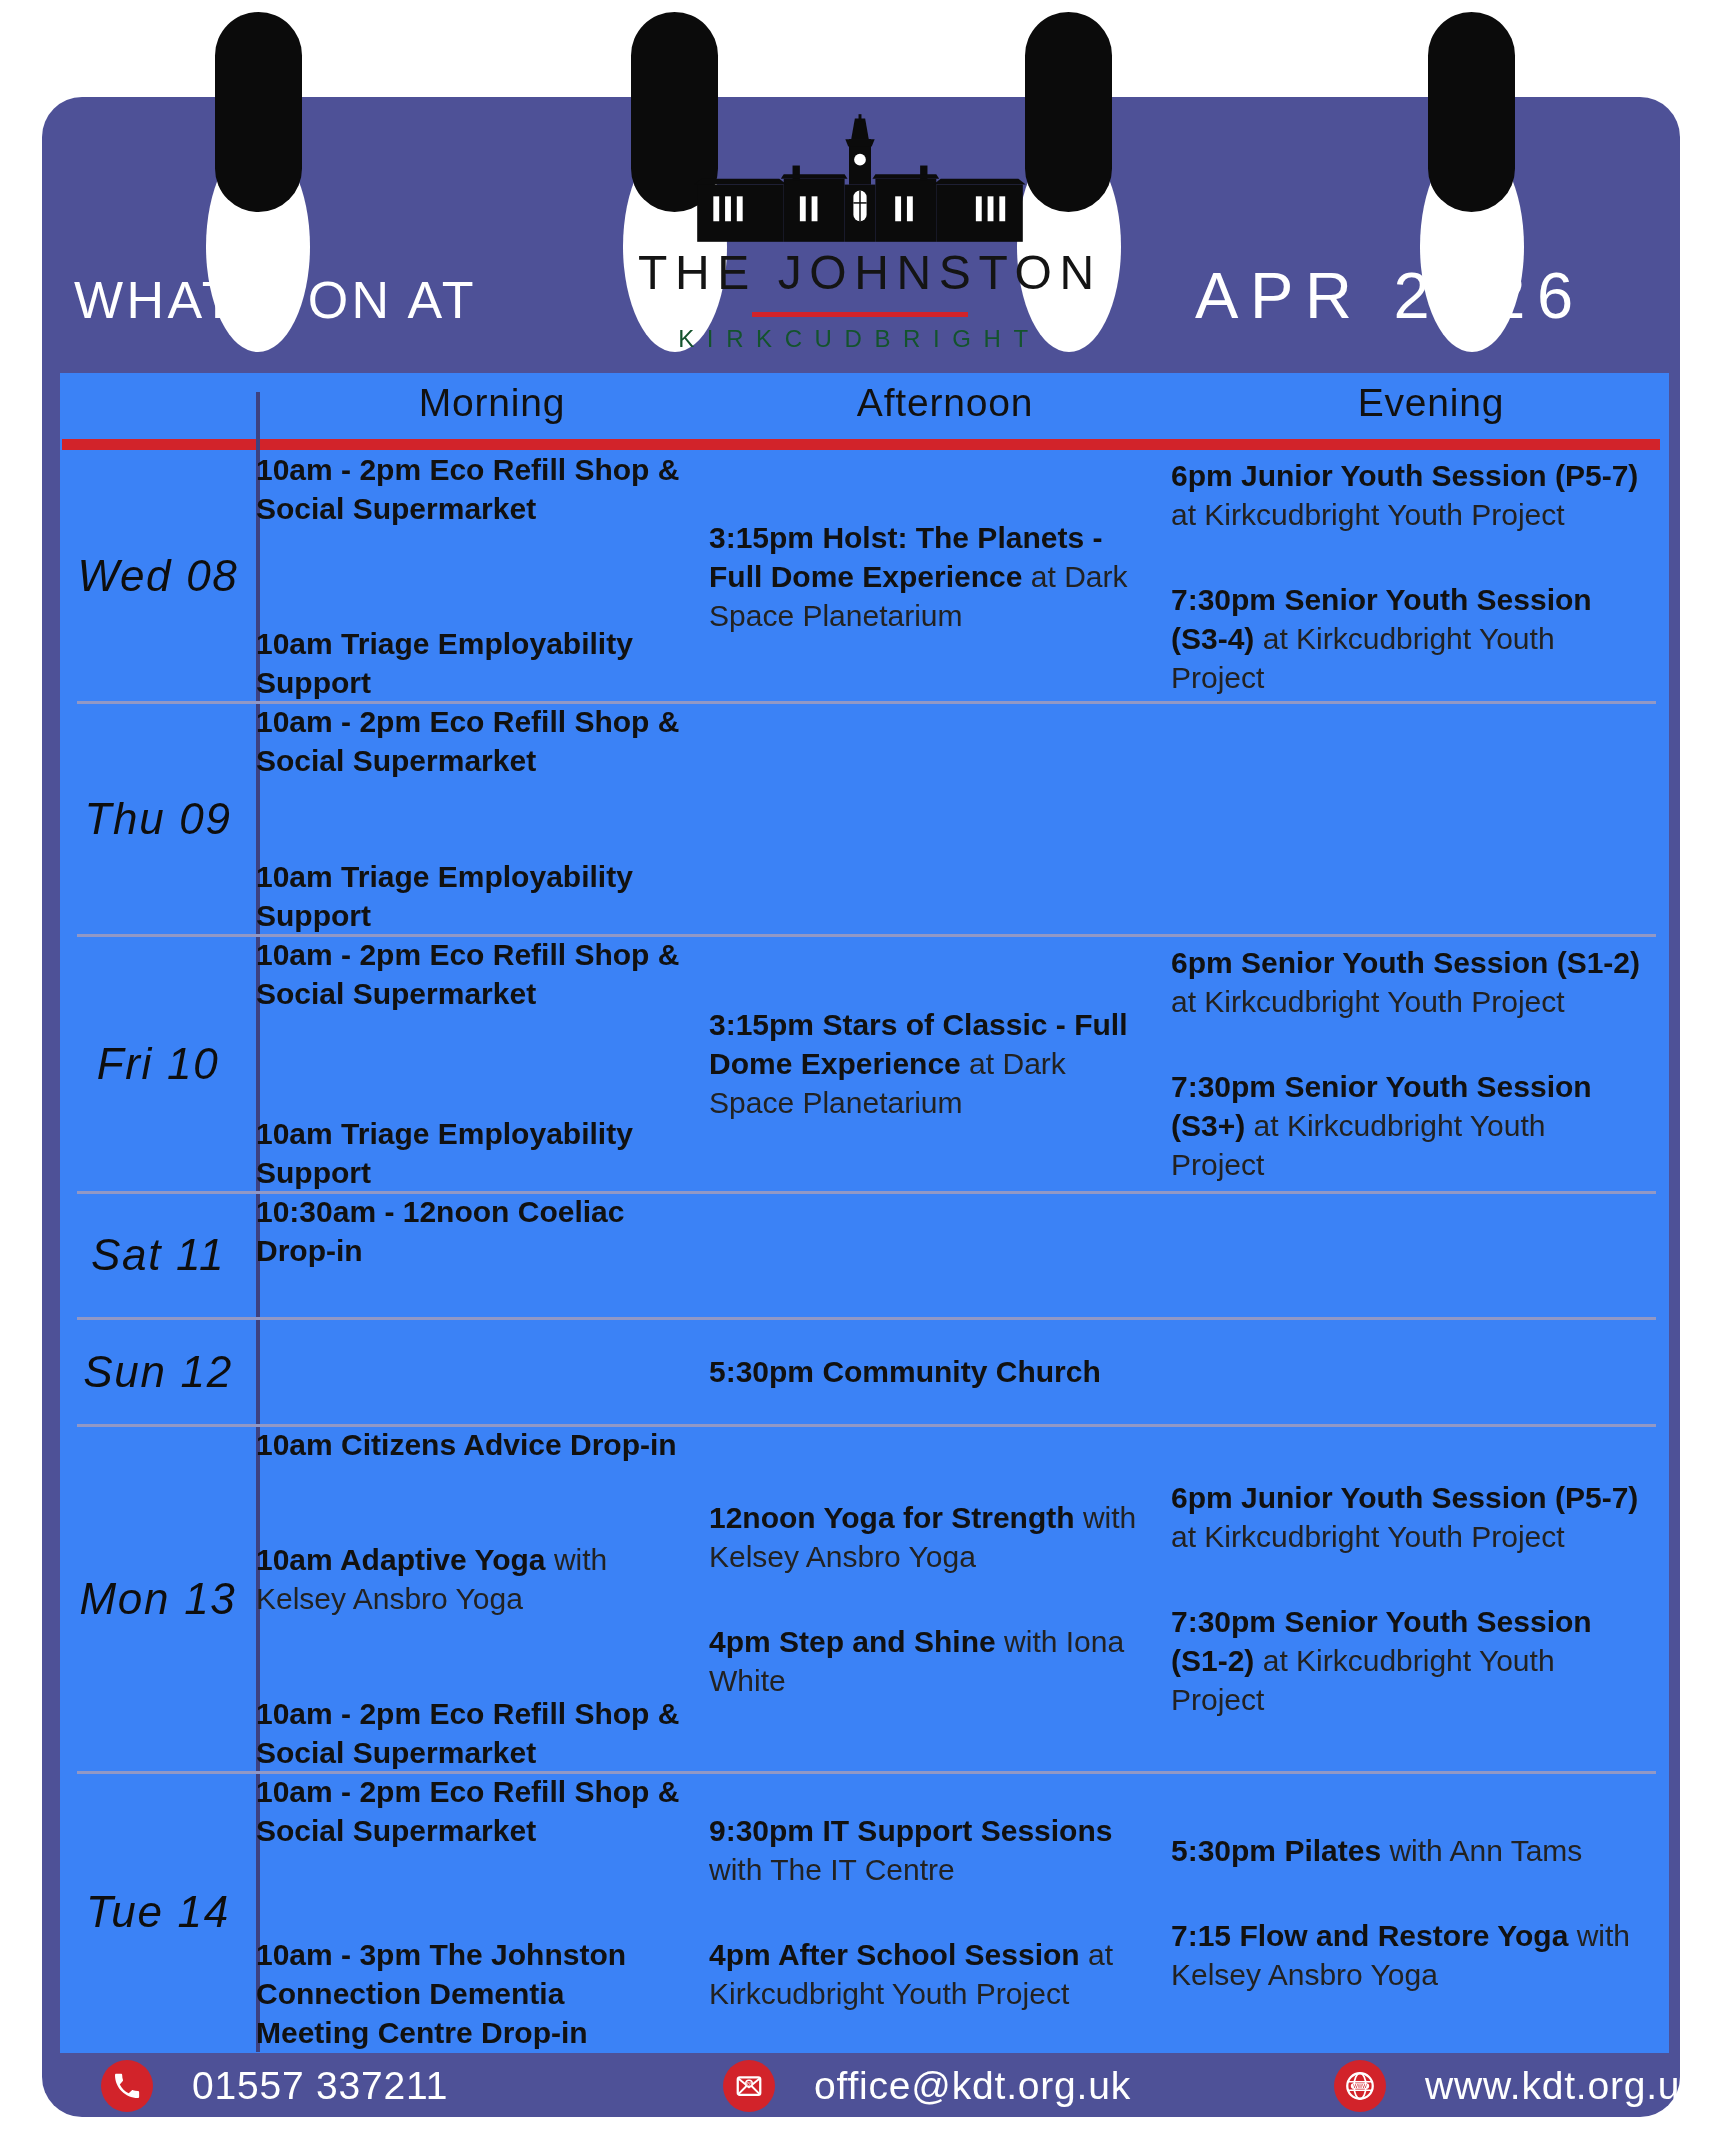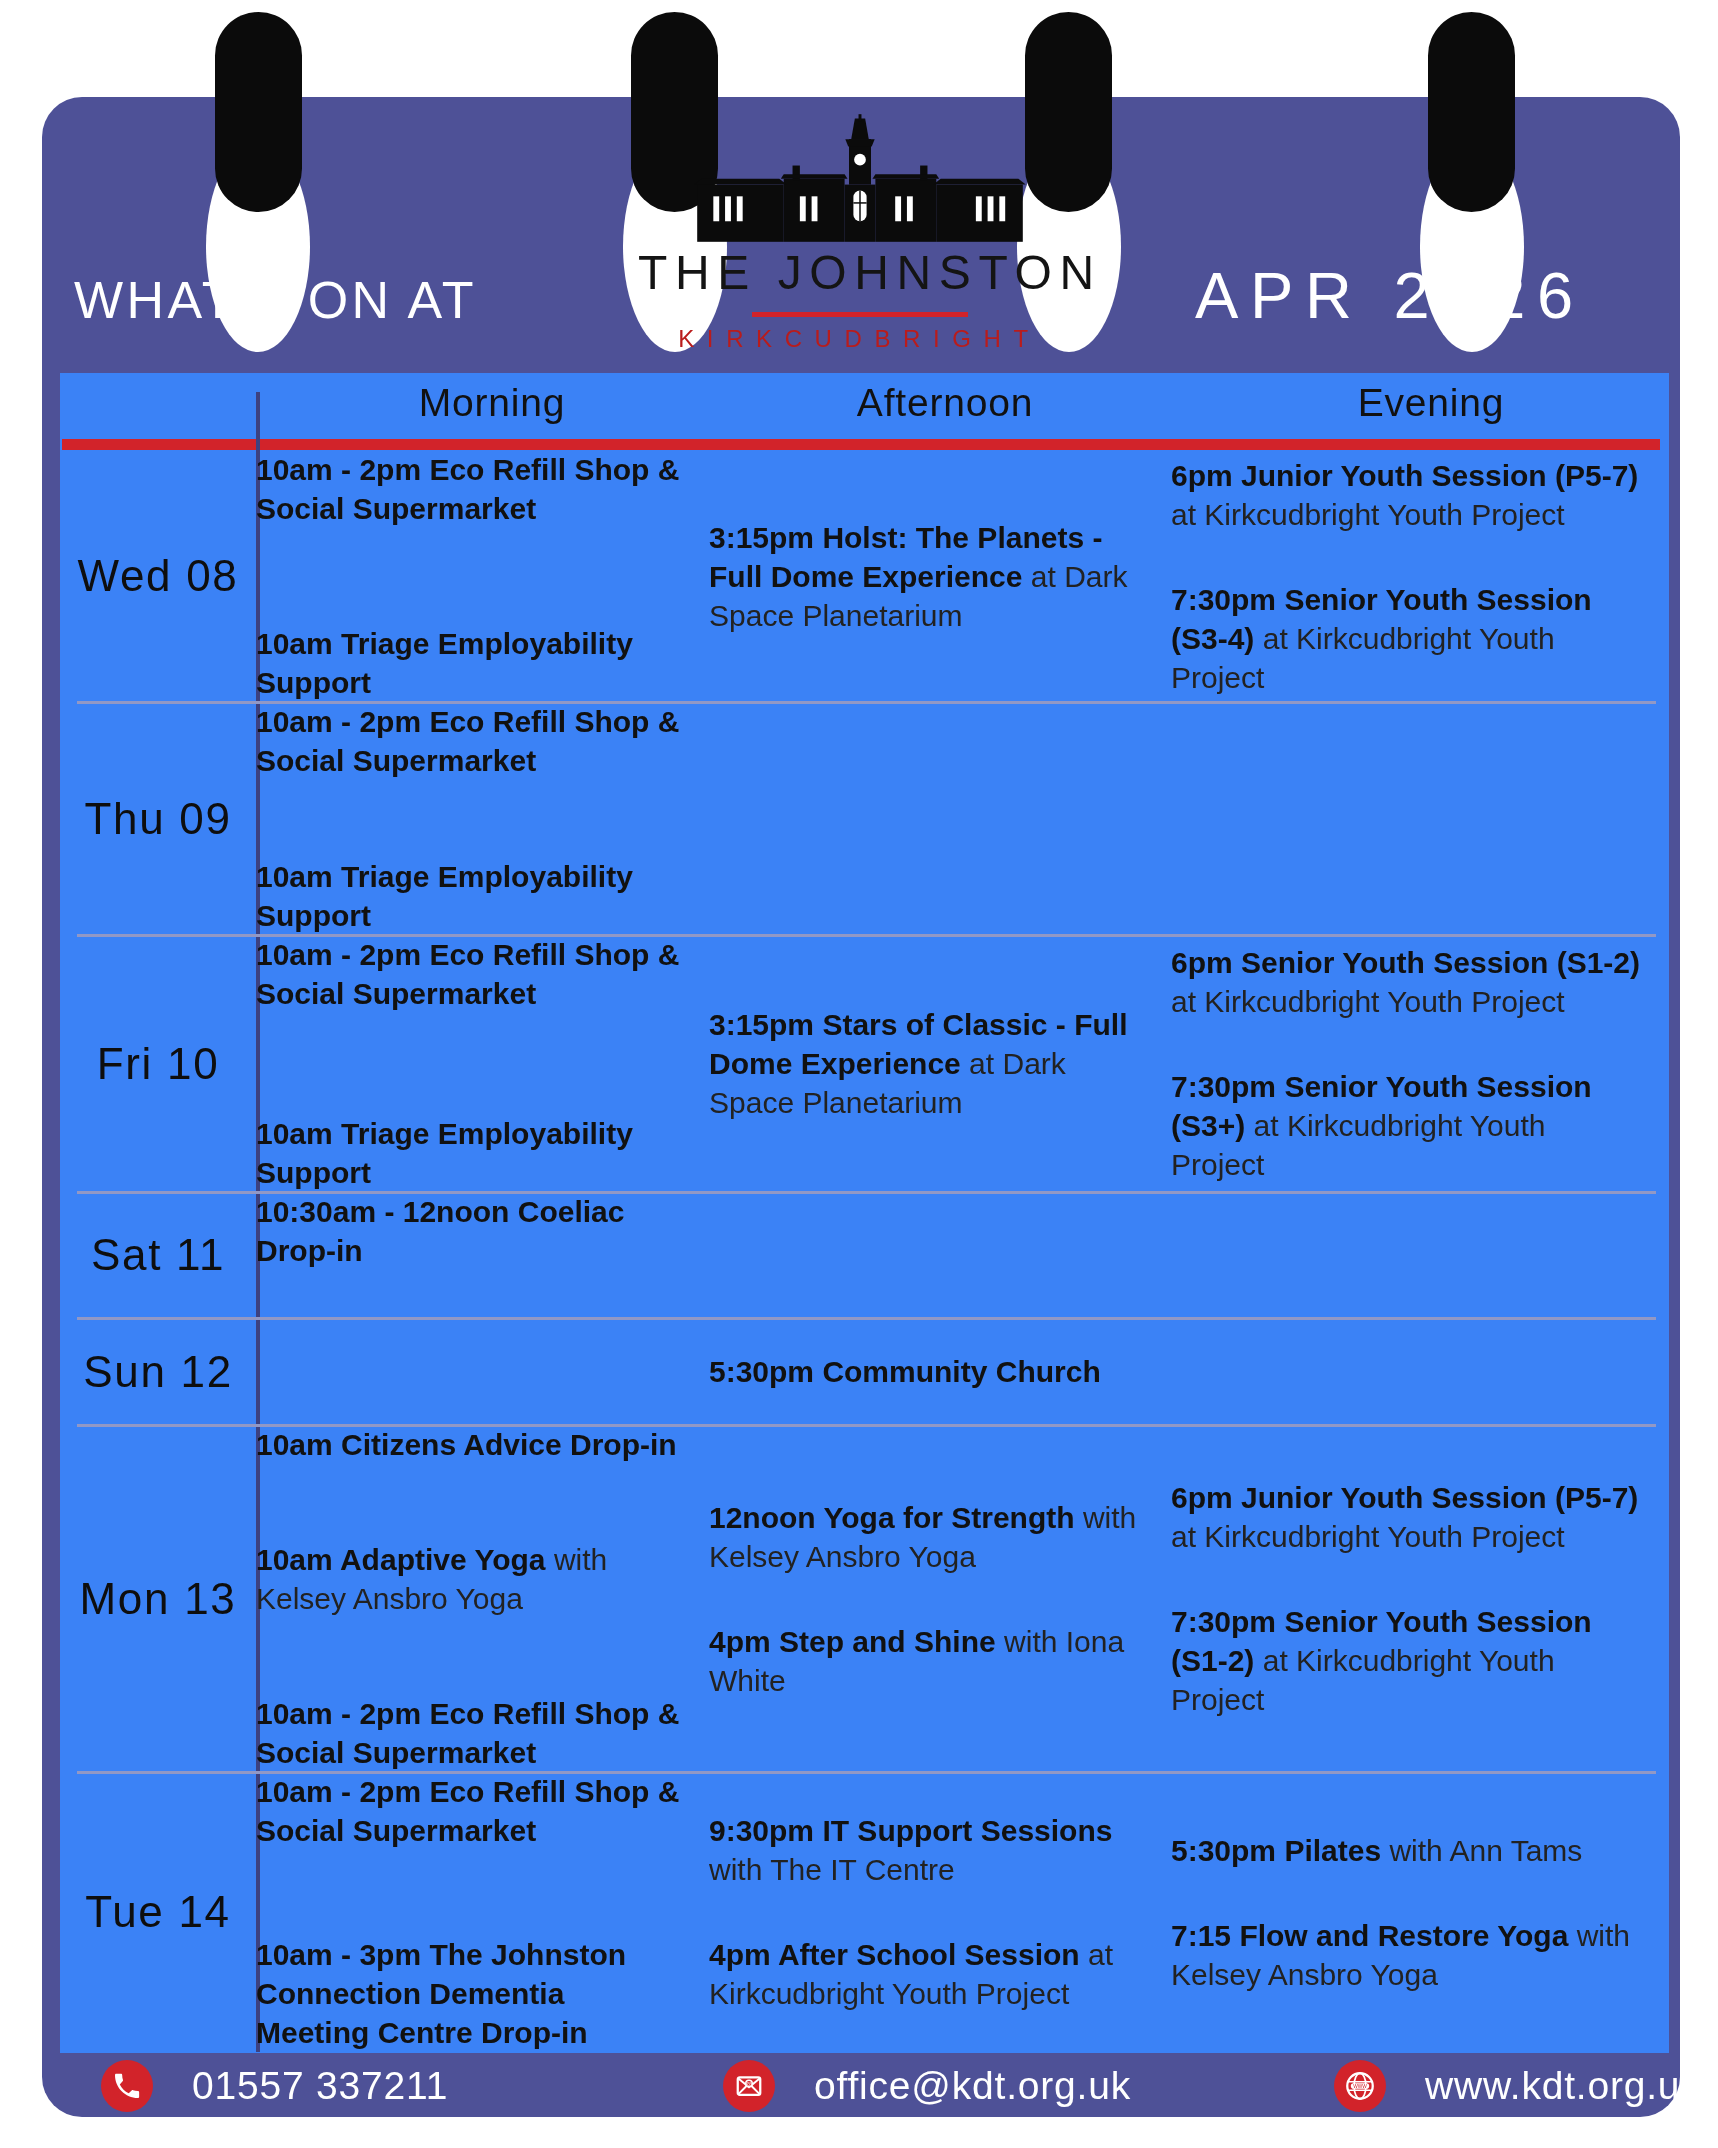--- a/index.html
+++ b/index.html
@@ -18,34 +18,34 @@
   .whats-on{position:absolute;left:74px;top:270px;color:#ffffff;font-size:52px;
             font-weight:300;letter-spacing:3.4px;}
   .month{position:absolute;left:1195px;top:258px;color:#ffffff;font-size:65px;
          font-weight:300;letter-spacing:11.7px;text-align:right;}
 
   
   .logo{position:absolute;left:638px;top:114px;width:443px;text-align:center;}
   .logo svg{display:block;margin:0 auto;}
   .logo-name{font-size:48px;letter-spacing:7.6px;color:#141414;font-weight:300;margin-top:3.4px;white-space:nowrap;}
   .logo-rule{width:216px;height:5px;background:#d2232a;margin:11.7px auto 8.4px auto;}
-  .logo-town{font-size:24px;letter-spacing:12.6px;color:#b91c1c;font-weight:400;}
+  .logo-town{font-size:24px;letter-spacing:12.6px;color:#14532d;font-weight:400;}
 
   
   .panel{position:absolute;left:60px;top:373px;width:1609px;height:1680px;background:#3b82f6;}
   .col-head{position:absolute;top:8.4px;transform:translateX(-50%);font-size:39px;
             font-weight:300;color:#111;letter-spacing:0.8px;}
   .red-rule{position:absolute;left:1.7px;top:66px;width:1598px;height:11px;background:#d2232a;}
   .vline{position:absolute;left:196px;top:18.5px;width:4.2px;height:1660px;background:#3d4180;}
 
   .rows{position:absolute;left:0;top:77px;width:1609px;}
   .row{position:relative;display:flex;}
   .row .divider{position:absolute;left:17px;right:13.4px;bottom:-1.7px;height:2.5px;background:#9298c5;}
   .day{flex:none;width:196px;display:flex;align-items:center;justify-content:center;
-       font-size:44px;font-weight:300;color:#0e0e0e;letter-spacing:1.7px;}
+       font-size:44px;font-weight:300;color:#0e0e0e;letter-spacing:1.7px;font-style:italic;}
   .cell{flex:none;box-sizing:border-box;display:flex;flex-direction:column;
         justify-content:center;gap:46px;}
   .cell.morning{width:428px;justify-content:space-between;}
   .cell.afternoon{width:453px;padding-left:25px;}
   .cell.evening{width:533px;padding-left:34px;padding-right:30px;}
   .event{margin:0;font-size:30px;line-height:39px;color:#141414;}
   .event .b{font-weight:bold;color:#111;}
   .event .n{font-weight:400;color:#222;}
 
   

